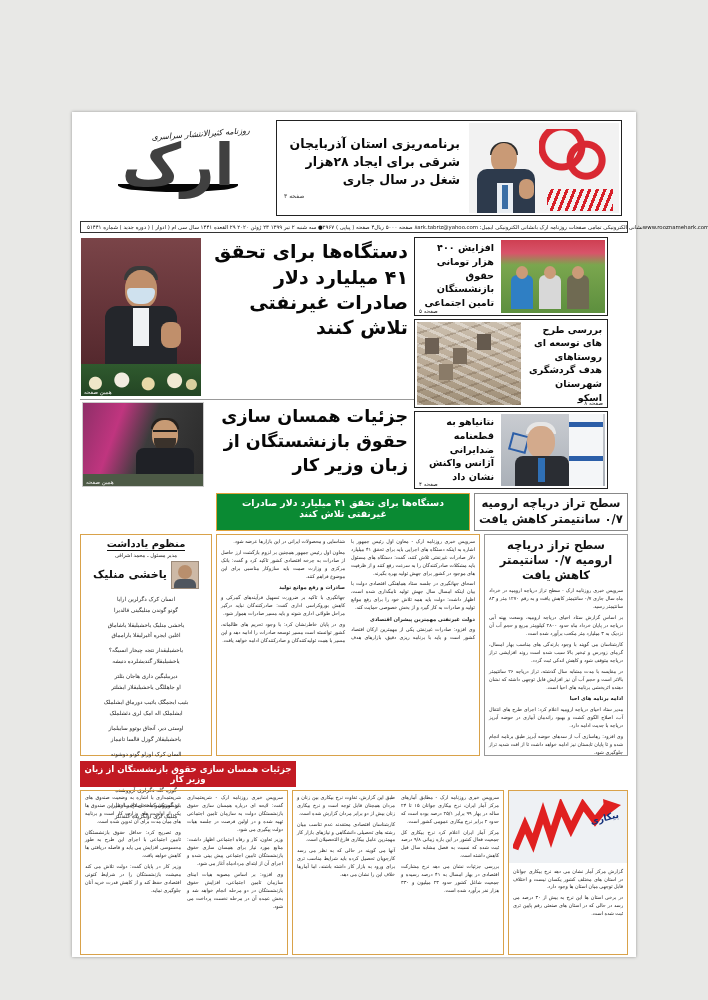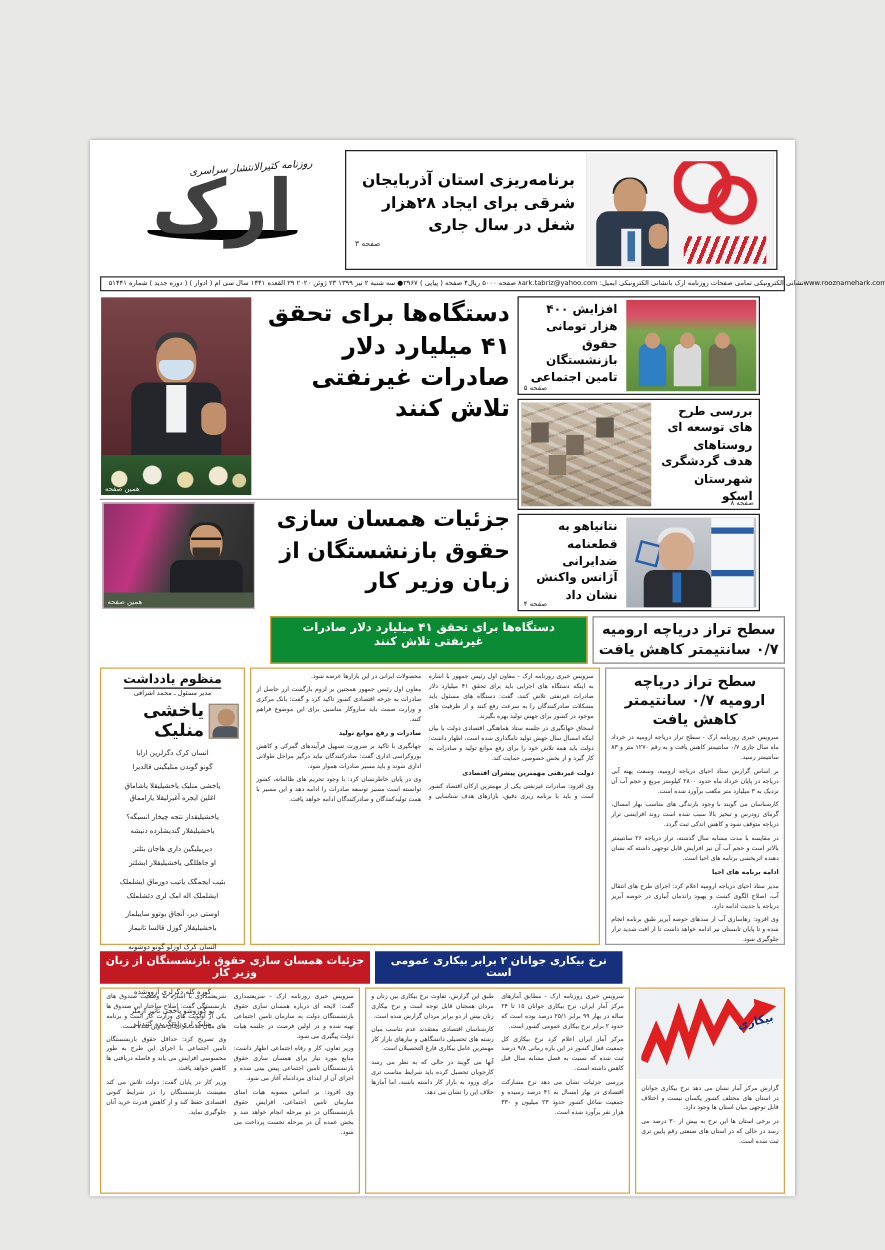--- a/index.html
+++ b/index.html
@@ -188,30 +188,30 @@
   .band-left{
     border:1px solid #888;font-size:11.6px;font-weight:bold;color:#111;
     text-align:center;padding:2px 4px;width:144px;line-height:1.35;
     background:#fff;
   }
   .band-spacer{width:132px;}
 
   
   .midgrid{display:flex;flex-direction:row-reverse;margin-top:3px;height:222px;gap:4px;}
   .col-poem{
-    width:116px;border:1px solid #d9a24a;padding:3px 4px;box-sizing:border-box;
+    width:132px;border:1px solid #d9a24a;padding:3px 4px;box-sizing:border-box;
     display:flex;flex-direction:column;align-items:center;background:#fff;
   }
   .poem-title{
     font-size:10px;font-weight:bold;border-bottom:1.5px solid #111;
     padding-bottom:1px;margin-bottom:1px;color:#111;
   }
   .poem-by{font-size:5.2px;color:#222;margin-bottom:3px;}
   .poem-head{display:flex;flex-direction:row-reverse;align-items:center;gap:4px;width:100%;justify-content:center;}
-  .poem-name{font-size:14px;font-weight:bold;color:#111;}
+  .poem-name{font-size:11px;font-weight:bold;color:#111;}
   .poem-avatar{
     width:26px;height:26px;background:#cdb9a6;border:1px solid #9b8a79;position:relative;overflow:hidden;
   }
   .poem-avatar:before{content:"";position:absolute;left:6px;top:3px;width:14px;height:14px;background:#b98f6d;border-radius:50%;}
   .poem-avatar:after{content:"";position:absolute;left:2px;top:17px;width:22px;height:10px;background:#50565e;border-radius:6px 6px 0 0;}
   .poem-body{
     margin-top:5px;font-size:5.6px;line-height:1.95;text-align:center;color:#1a1a1a;
     width:100%;
   }
   .poem-body .stz{margin-bottom:4px;}
@@ -453,21 +453,20 @@
             <p style="margin: 0px 0px 3px;">در مقایسه با مدت مشابه سال گذشته، تراز دریاچه ۲۶ سانتیمتر بالاتر است و حجم آب آن نیز افزایش قابل توجهی داشته که نشان دهنده اثربخشی برنامه های احیا است.</p>
             <b>ادامه برنامه های احیا</b>
             <p style="margin: 0px 0px 3px;">مدیر ستاد احیای دریاچه ارومیه اعلام کرد: اجرای طرح های انتقال آب، اصلاح الگوی کشت و بهبود راندمان آبیاری در حوضه آبریز دریاچه با جدیت ادامه دارد.</p>
             <p style="margin: 0px 0px 3px;">وی افزود: رهاسازی آب از سدهای حوضه آبریز طبق برنامه انجام شده و تا پایان تابستان نیز ادامه خواهد داشت تا از افت شدید تراز جلوگیری شود.</p>
           </div>
     </div>
   </div>
 
   <div class="botbands">
     <div class="bb red">جزئیات همسان سازی حقوق بازنشستگان از زبان وزیر کار</div>
-    <div class="bb blue">نرخ بیکاری جوانان ۲ برابر بیکاری عمومی است</div>
     <div class="bb spacer"></div>
   </div>
 
   <div class="botgrid">
     <div class="bot-col bot-red" id="bot-red-body">
           <p style="margin: 0px 0px 3px;">سرویس خبری روزنامه ارک - شریعتمداری گفت: لایحه ای درباره همسان سازی حقوق بازنشستگان دولت به سازمان تامین اجتماعی تهیه شده و در اولین فرصت در جلسه هیات دولت پیگیری می شود.</p>
           <p style="margin: 0px 0px 3px;">وزیر تعاون، کار و رفاه اجتماعی اظهار داشت: منابع مورد نیاز برای همسان سازی حقوق بازنشستگان تامین اجتماعی پیش بینی شده و اجرای آن از ابتدای مردادماه آغاز می شود.</p>
           <p style="margin: 0px 0px 3px;">وی افزود: بر اساس مصوبه هیات امنای سازمان تامین اجتماعی، افزایش حقوق بازنشستگان در دو مرحله انجام خواهد شد و بخش عمده آن در مرحله نخست پرداخت می شود.</p>
           <p style="margin: 0px 0px 3px;">شریعتمداری با اشاره به وضعیت صندوق های بازنشستگی گفت: اصلاح ساختار این صندوق ها یکی از اولویت های وزارت کار است و برنامه های میان مدت برای آن تدوین شده است.</p>
           <p style="margin: 0px 0px 3px;">وی تصریح کرد: حداقل حقوق بازنشستگان تامین اجتماعی با اجرای این طرح به طور محسوسی افزایش می یابد و فاصله دریافتی ها کاهش خواهد یافت.</p>

